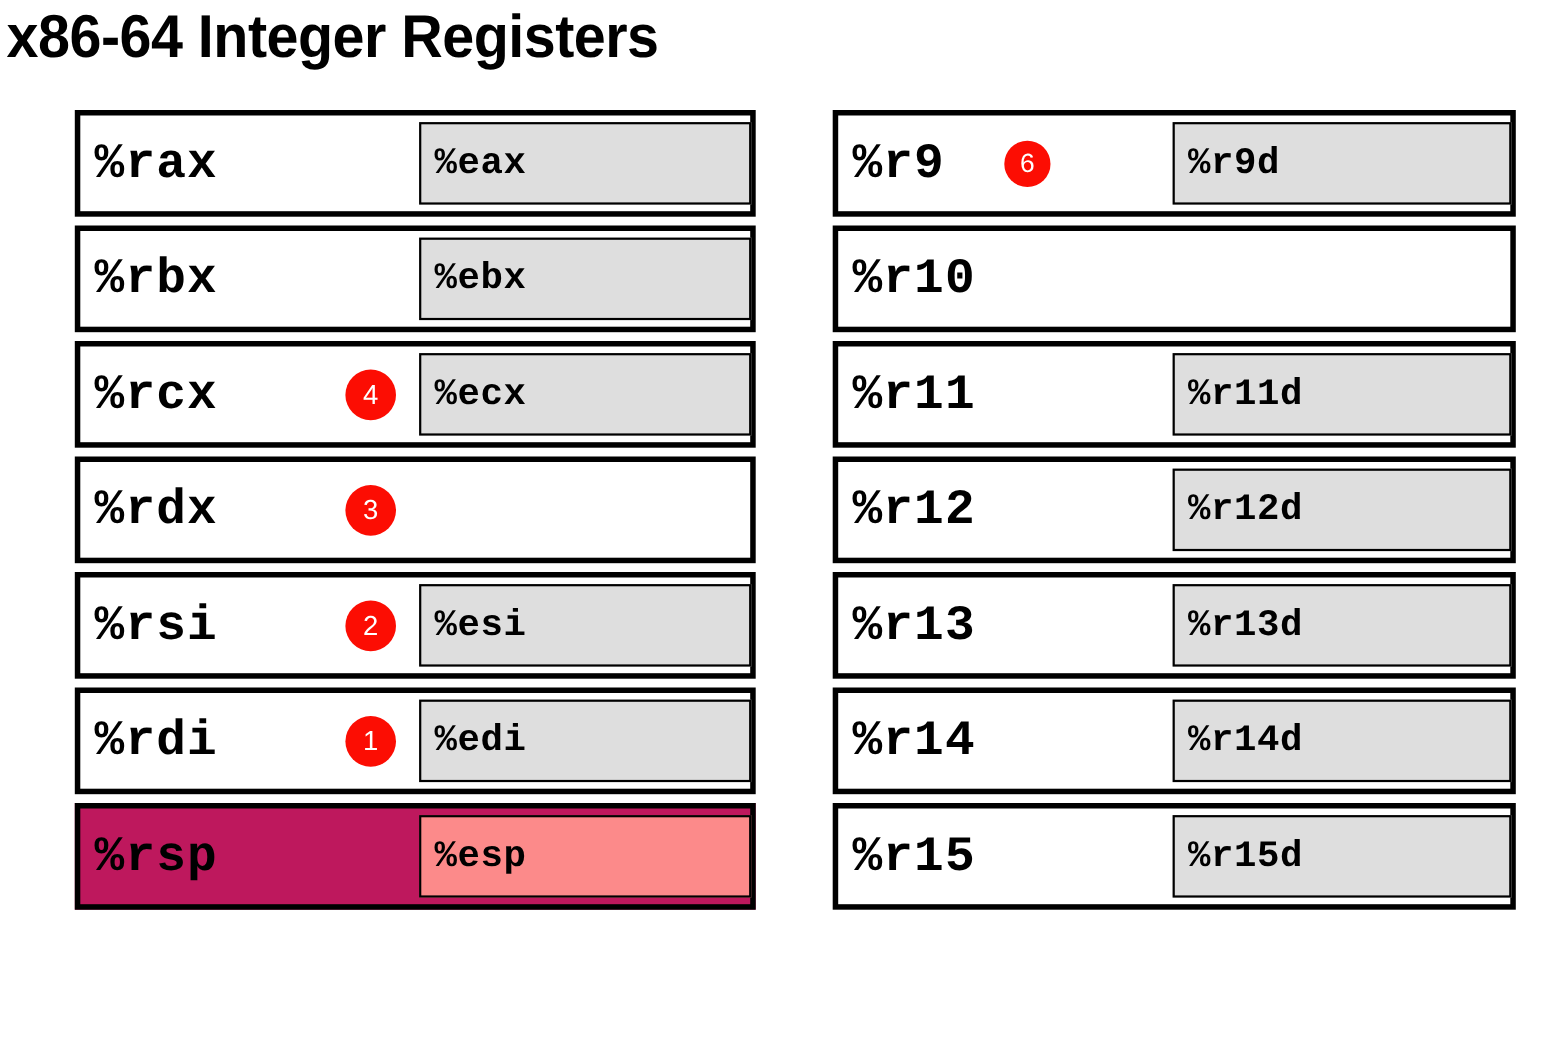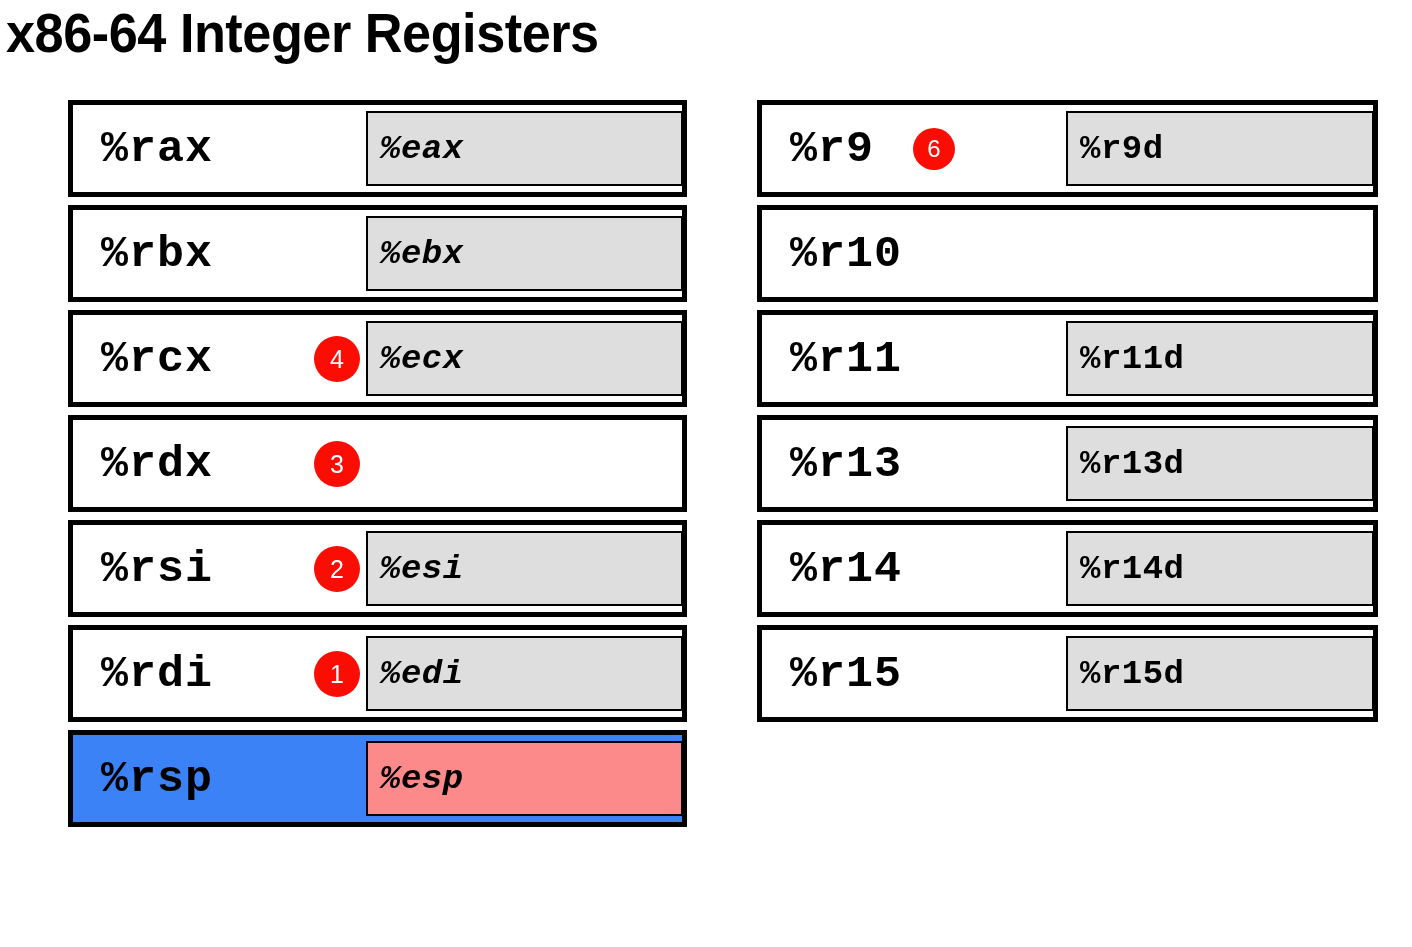--- a/index.html
+++ b/index.html
@@ -44,37 +44,36 @@
   .reg-row {
     position: relative;
     box-sizing: border-box;
     height: 97px;
     margin-bottom: 8px;
     border: 5px solid #000000;
     background: #ffffff;
     display: block;
   }
   .reg-row.highlight {
-    background: #3b82f6;
+    background: #be185d;
   }
 
   
   .reg-name {
     position: absolute;
     left: 13px;
     top: 50%;
     transform: translateY(-50%);
     font-family: "Liberation Mono", "DejaVu Sans Mono", monospace;
     font-weight: bold;
     font-size: 45px;
     line-height: 45px;
     color: #000000;
     white-space: nowrap;
     letter-spacing: 1px;
-    margin-left: 15px;
   }
 
   
   .reg-badge {
     position: absolute;
     top: 50%;
     border-radius: 50%;
     background: #fc0d03;
     color: #ffffff;
     font-family: "Liberation Sans", sans-serif;
@@ -103,21 +102,21 @@
   
   .reg-sub {
     position: absolute;
     box-sizing: border-box;
     top: 6px;
     bottom: 6px;
     right: -1px;
     border: 2px solid #000000;
     background: #dedede;
   }
-  #column-left  .reg-sub { left: 293px; font-style: italic; }
+  #column-left  .reg-sub { left: 308px; }
   #column-right .reg-sub { left: 304px; }
   .reg-row.highlight .reg-sub {
     background: #fc8a8a;
     padding-left: 16px;
   }
   .reg-sub-label {
     position: absolute;
     left: 12px;
     top: 50%;
     transform: translateY(-50%);
@@ -192,20 +191,26 @@
     <div class="reg-row">
       <span class="reg-name">%r10</span>
     </div>
     <div class="reg-row">
       <span class="reg-name">%r11</span>
       <div class="reg-sub">
         <span class="reg-sub-label">%r11d</span>
       </div>
     </div>
     <div class="reg-row">
+      <span class="reg-name">%r12</span>
+      <div class="reg-sub">
+        <span class="reg-sub-label">%r12d</span>
+      </div>
+    </div>
+    <div class="reg-row">
       <span class="reg-name">%r13</span>
       <div class="reg-sub">
         <span class="reg-sub-label">%r13d</span>
       </div>
     </div>
     <div class="reg-row">
       <span class="reg-name">%r14</span>
       <div class="reg-sub">
         <span class="reg-sub-label">%r14d</span>
       </div>

